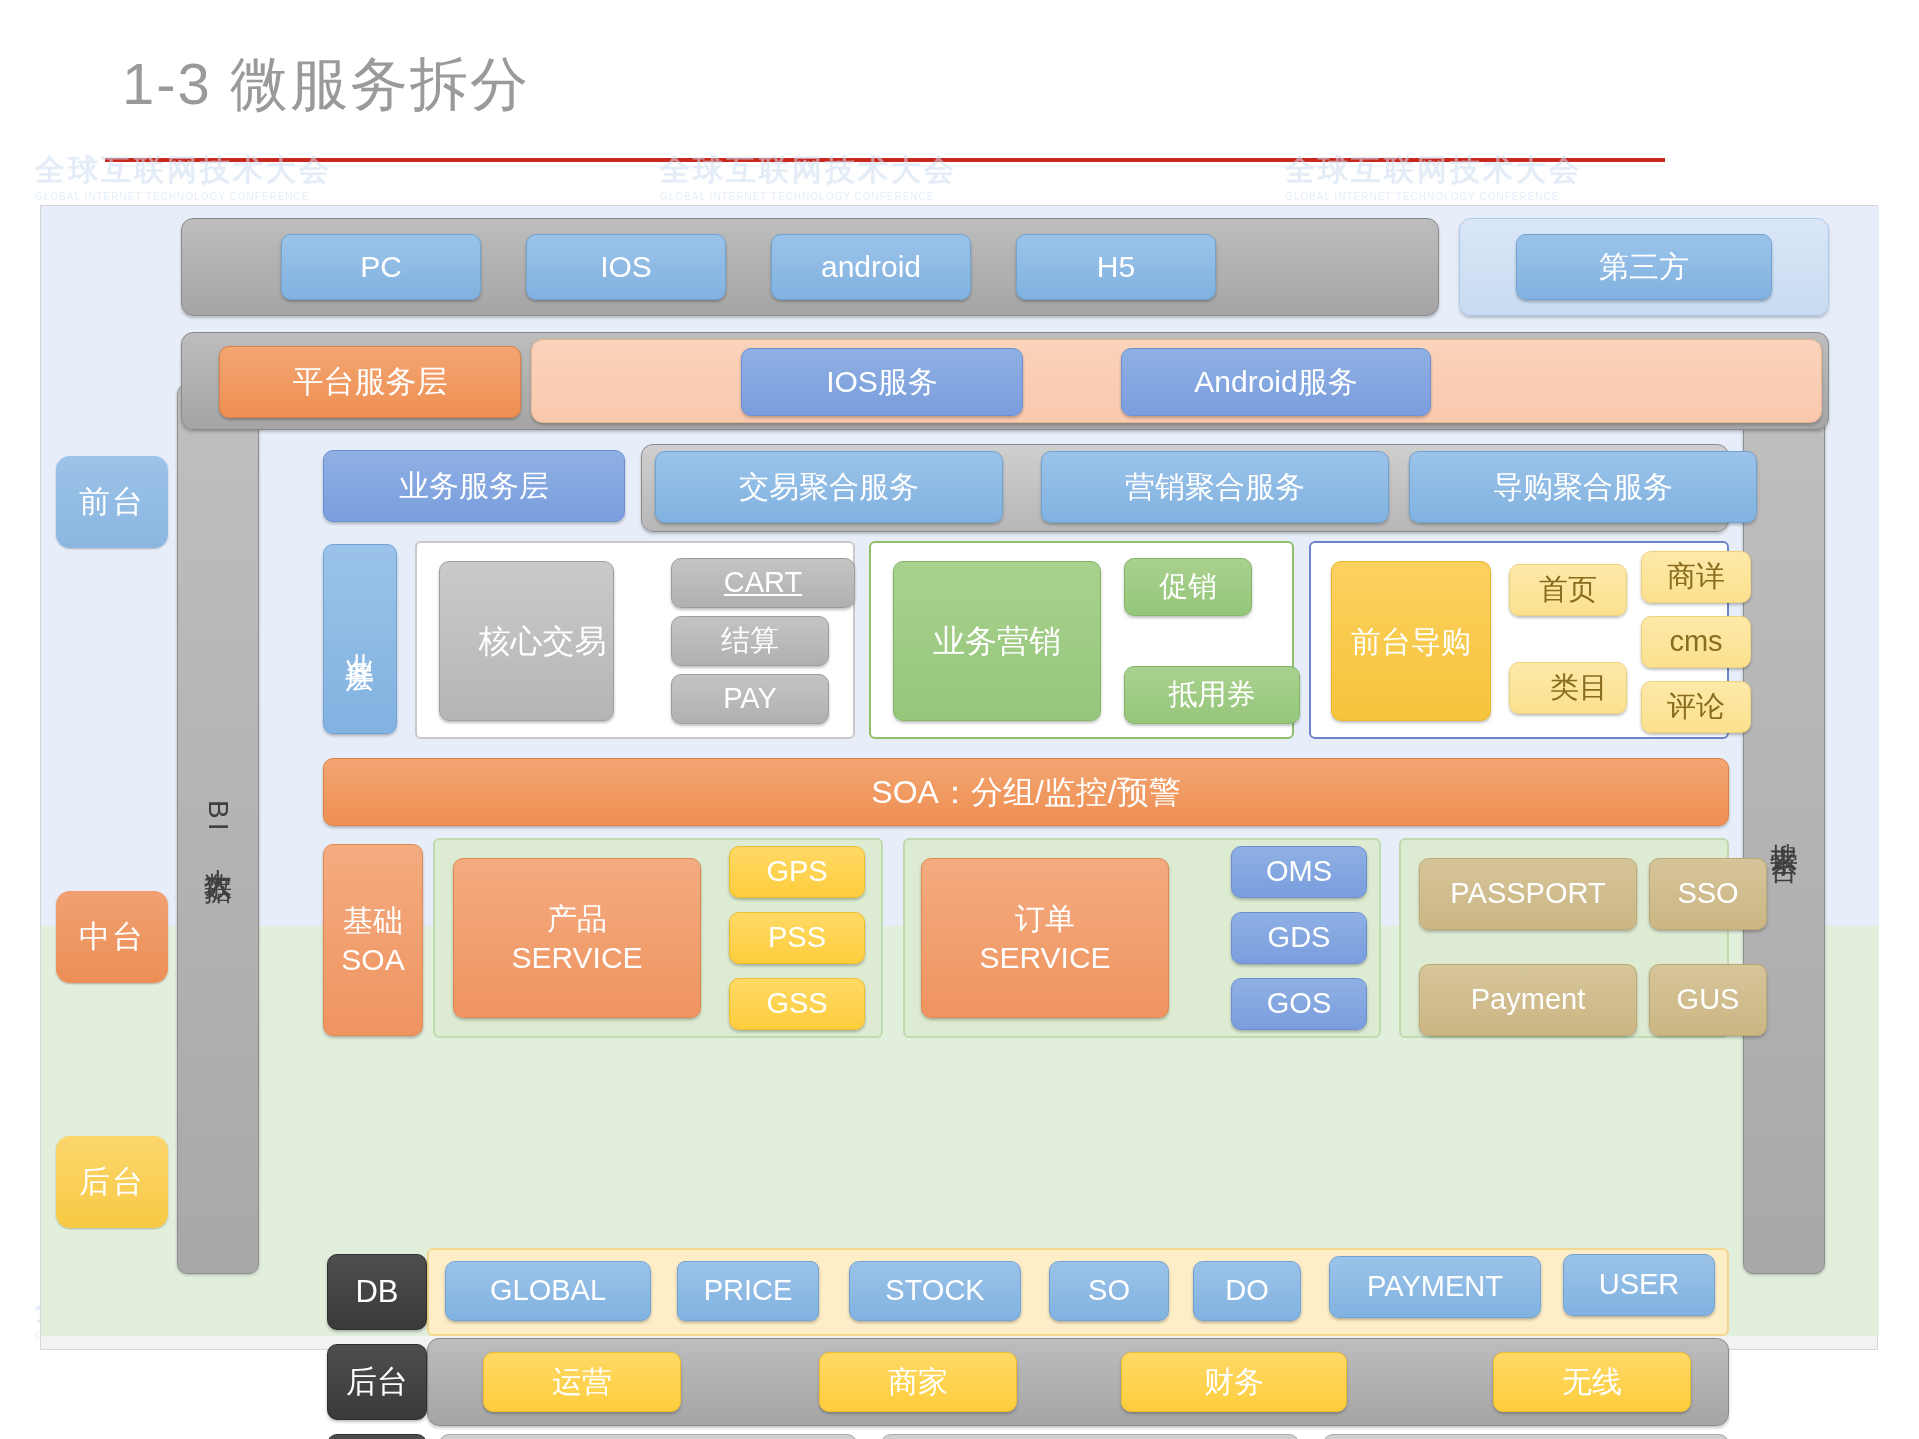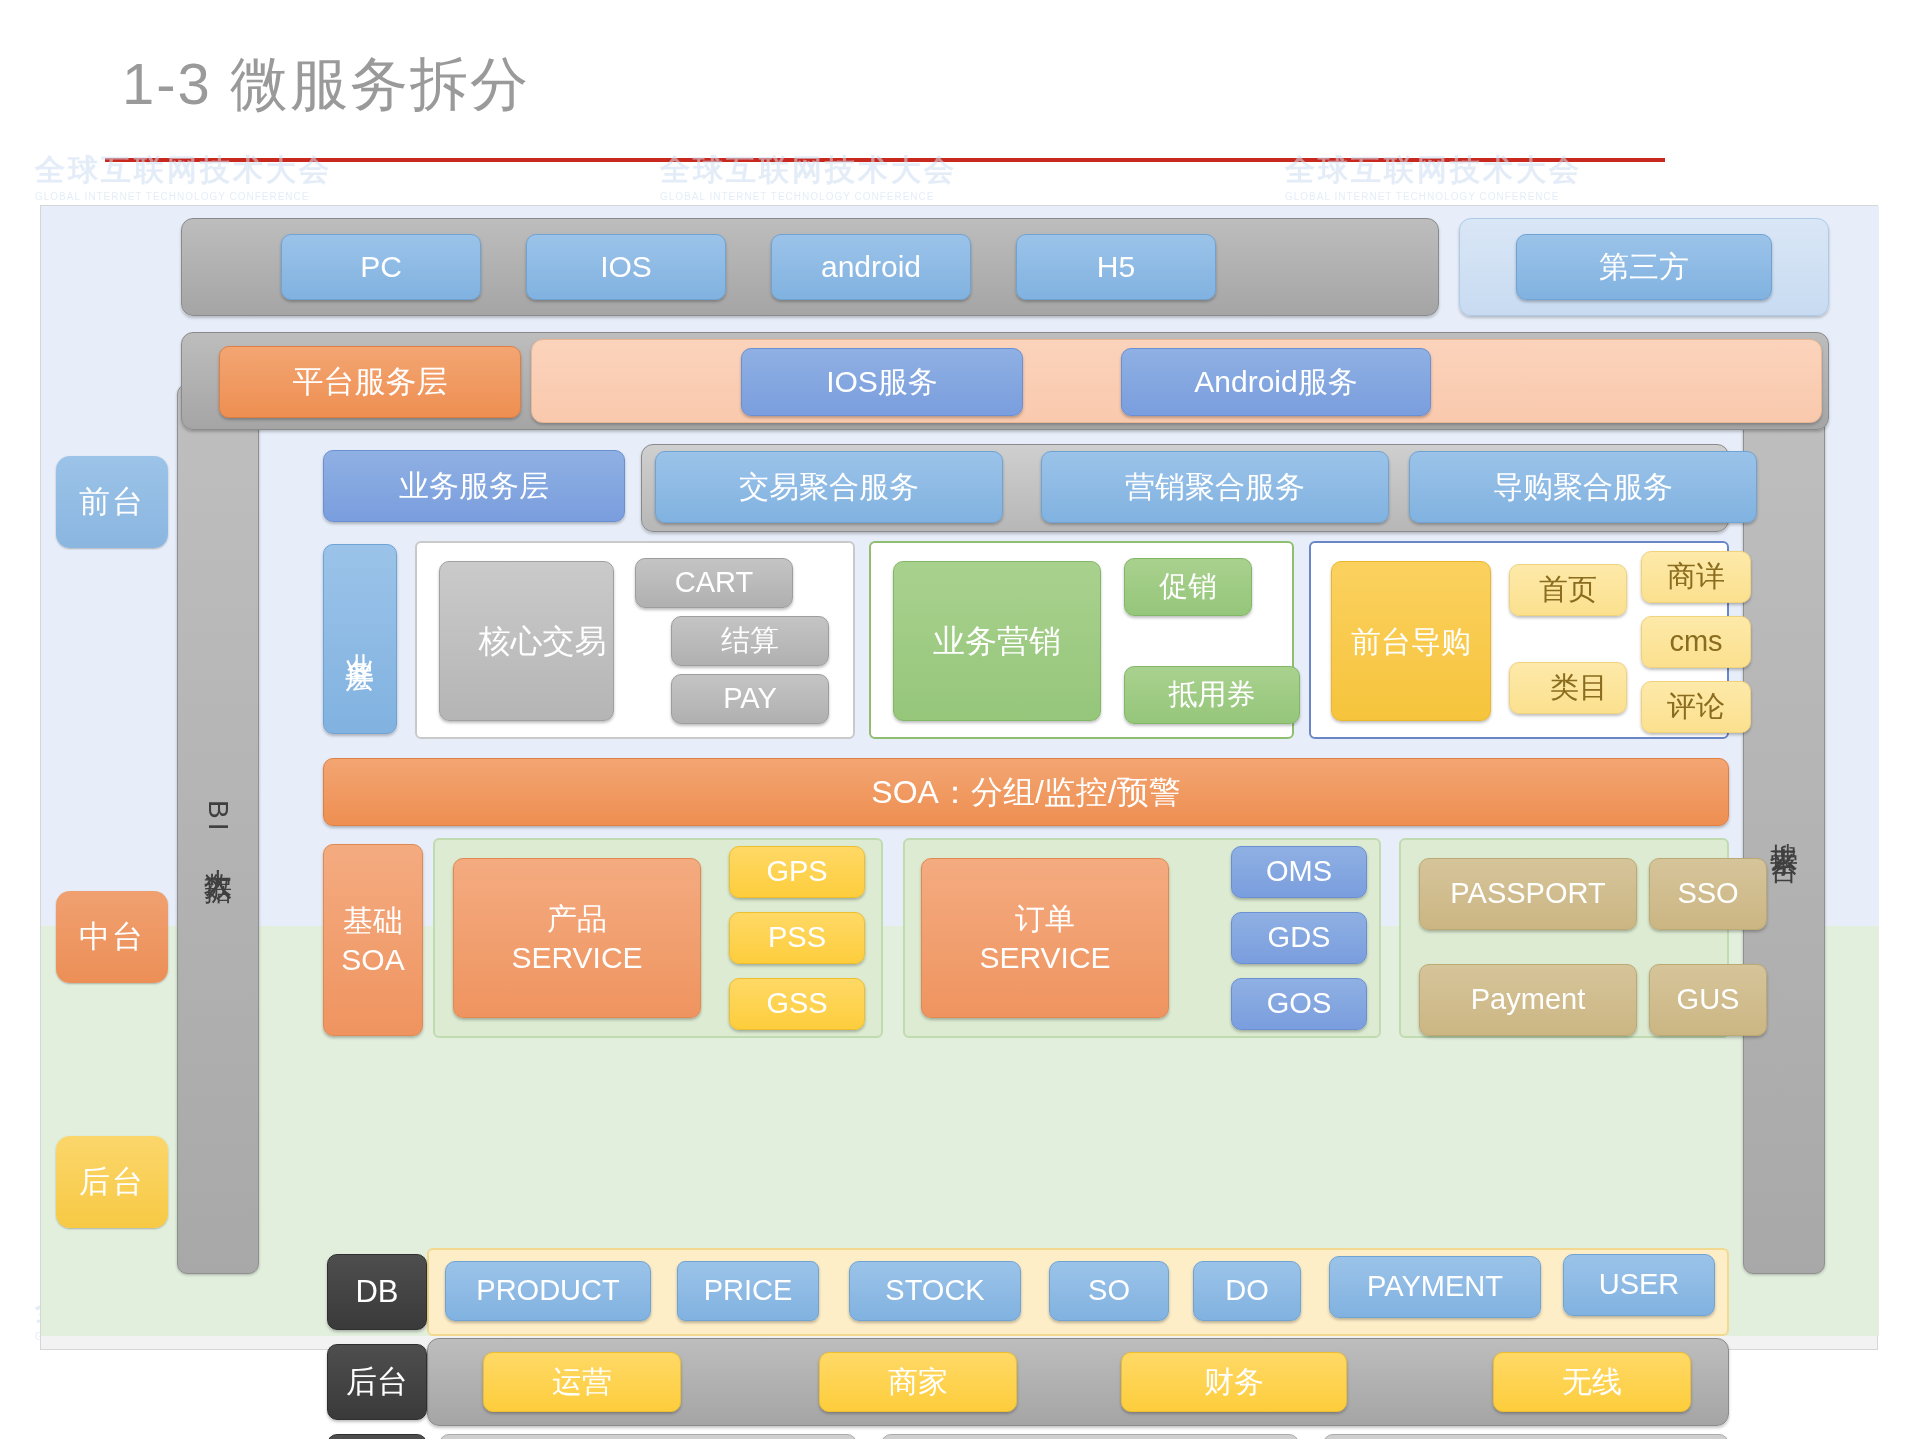--- a/index.html
+++ b/index.html
@@ -149,21 +149,21 @@
   <div class="tray light" style="left:600px; top:238px; width:1088px; height:88px;"></div>
   <div class="node blue-d" style="left:282px;  top:244px; width:302px; height:72px;">业务服务层</div>
   <div class="node blue" style="left:614px;  top:245px; width:348px; height:72px;">交易聚合服务</div>
   <div class="node blue" style="left:1000px; top:245px; width:348px; height:72px;">营销聚合服务</div>
   <div class="node blue" style="left:1368px; top:245px; width:348px; height:72px;">导购聚合服务</div>
 
   <div class="node blue" style="left:282px; top:338px; width:74px; height:190px; font-size:29px; line-height:1.45; writing-mode:vertical-rl; letter-spacing:6px;">业务层</div>
 
   <div class="panel b-gray" style="left:374px; top:335px; width:440px; height:198px;"></div>
   <div class="node gray-d" style="left:398px; top:355px; width:175px; height:160px; font-size:32px;padding-left:32px;">核心交易</div>
-  <div class="node gray" style="left:594px; top:352px; width:158px; height:50px; font-size:29px;">CART</div>
+  <div class="node gray" style="left:630px; top:352px; width:184px; height:50px; font-size:29px;text-decoration:underline;">CART</div>
   <div class="node gray" style="left:630px; top:410px; width:158px; height:50px; font-size:29px;">结算</div>
   <div class="node gray" style="left:630px; top:468px; width:158px; height:50px; font-size:29px;">PAY</div>
 
   <div class="panel b-green" style="left:828px; top:335px; width:425px; height:198px;"></div>
   <div class="node green" style="left:852px;  top:355px; width:208px; height:160px; font-size:32px;">业务营销</div>
   <div class="node green" style="left:1083px; top:352px; width:128px; height:58px; font-size:29px;">促销</div>
   <div class="node green" style="left:1083px; top:460px; width:176px; height:58px; font-size:29px;">抵用券</div>
 
   <div class="panel b-blue" style="left:1268px; top:335px; width:420px; height:198px;"></div>
   <div class="node gold" style="left:1290px; top:355px; width:160px; height:160px; font-size:30px; line-height:1.3;">前台导购</div>
@@ -193,21 +193,21 @@
   <div class="node blue-d" style="left:1190px; top:772px; width:136px; height:52px; font-size:29px;">GOS</div>
 
   <div class="panel green-bg" style="left:1358px; top:632px; width:330px; height:200px;"></div>
   <div class="node tan" style="left:1378px; top:652px; width:218px; height:72px; font-size:29px;">PASSPORT</div>
   <div class="node tan" style="left:1608px; top:652px; width:118px; height:72px; font-size:29px;">SSO</div>
   <div class="node tan" style="left:1378px; top:758px; width:218px; height:72px; font-size:29px;">Payment</div>
   <div class="node tan" style="left:1608px; top:758px; width:118px; height:72px; font-size:29px;">GUS</div>
 
   <div class="panel yellow-bg" style="left:386px; top:1042px; width:1302px; height:88px;"></div>
   <div class="node dark" style="left:286px; top:1048px; width:100px; height:76px; font-size:31px;">DB</div>
-  <div class="node blue" style="left:404px;  top:1055px; width:206px; height:60px; font-size:29px;">PRODUCT</div>
+  <div class="node blue" style="left:404px;  top:1055px; width:206px; height:60px; font-size:29px;">GLOBAL</div>
   <div class="node blue" style="left:636px;  top:1055px; width:142px; height:60px; font-size:29px;border-radius:8px;">PRICE</div>
   <div class="node blue" style="left:808px;  top:1055px; width:172px; height:60px; font-size:29px;">STOCK</div>
   <div class="node blue" style="left:1008px; top:1055px; width:120px; height:60px; font-size:29px;">SO</div>
   <div class="node blue" style="left:1152px; top:1055px; width:108px; height:60px; font-size:29px;">DO</div>
   <div class="node blue" style="left:1288px; top:1050px; width:212px; height:62px; font-size:29px;">PAYMENT</div>
   <div class="node blue" style="left:1522px; top:1048px; width:152px; height:62px; font-size:29px;">USER</div>
 
   <div class="tray" style="left:386px; top:1132px; width:1302px; height:88px;"></div>
   <div class="node dark" style="left:286px; top:1138px; width:100px; height:76px; font-size:31px;">后台</div>
   <div class="node yellow" style="left:442px;  top:1146px; width:198px; height:60px; font-size:30px;">运营</div>

